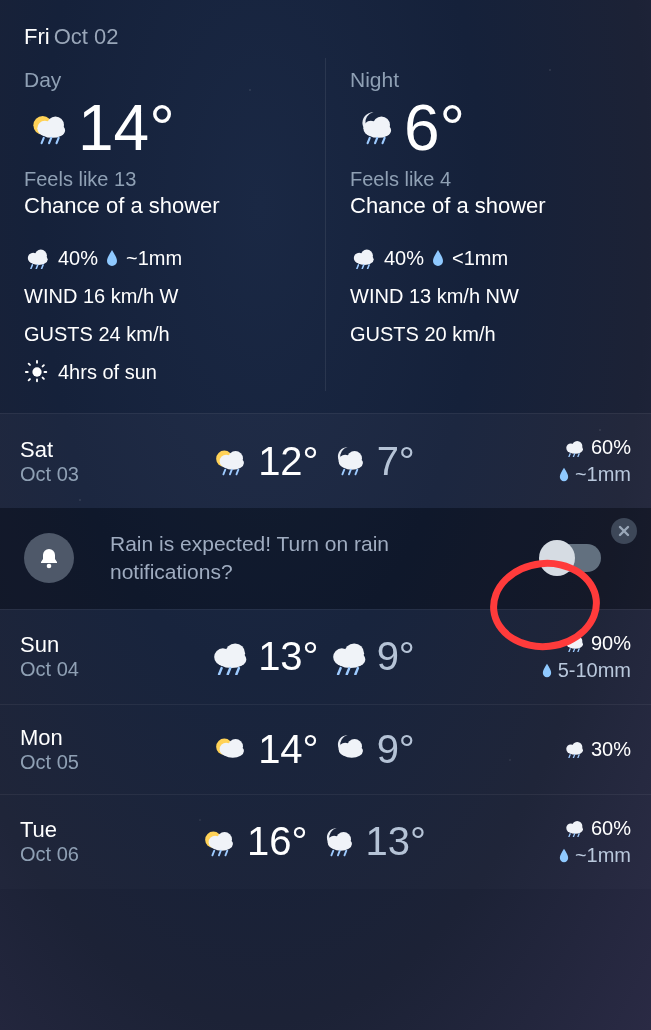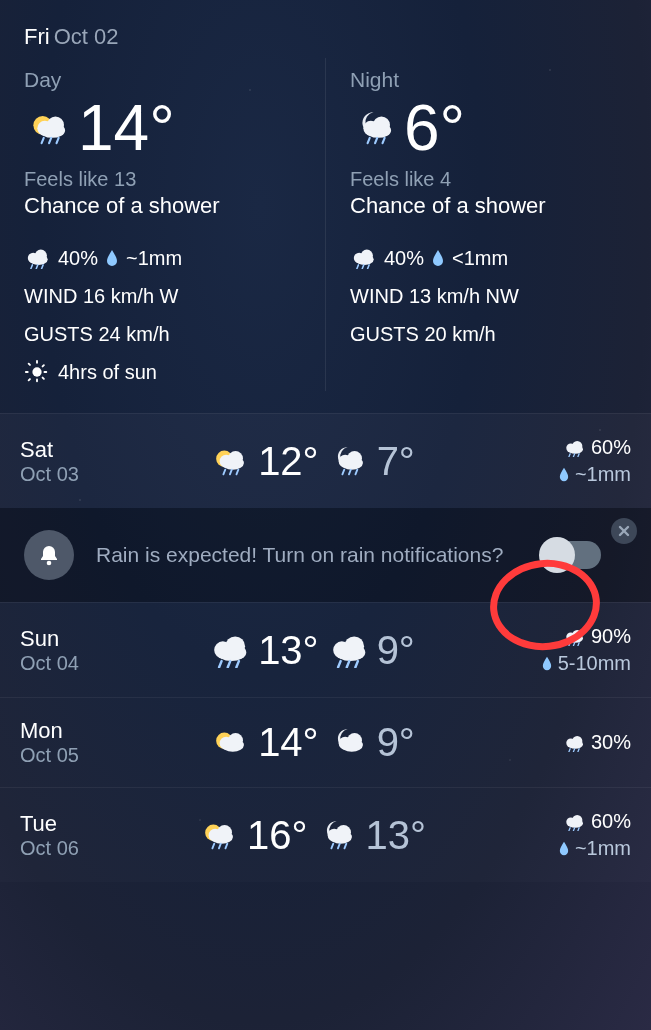--- a/index.html
+++ b/index.html
@@ -24,21 +24,21 @@
   .frow.first{background:rgba(255,255,255,.03)}
   .fdate{width:92px}
   .fdate .d{font-size:22px}
   .fdate .m{font-size:20px;color:#8fa0b4}
   .fmid{flex:1;display:flex;align-items:center;justify-content:center;gap:8px}
   .ft{font-size:40px}
   .ft.lo{color:#b5c3d6}
   .fright{width:120px;text-align:right;font-size:20px;line-height:1.35}
   .fright .top{display:flex;justify-content:flex-end;align-items:center;gap:6px}
   .fright .bot{display:flex;justify-content:flex-end;align-items:center;gap:6px;color:#b9c8dc}
-  .notif{position:relative;display:flex;align-items:center;gap:22px;padding:22px 24px;background:rgba(0,0,0,.25)}
+  .notif{position:relative;display:flex;align-items:center;gap:36px;padding:22px 24px;background:rgba(0,0,0,.25)}
   .bell-wrap{width:50px;height:50px;border-radius:50%;background:#4e5869;display:flex;align-items:center;justify-content:center;flex-shrink:0}
   .notif-text{flex:1;color:#9facc0;font-size:21px;line-height:1.35}
   .toggle{width:60px;height:28px;border-radius:14px;background:#62707f;position:relative;flex-shrink:0;margin-right:26px}
   .toggle .knob{position:absolute;left:-2px;top:-4px;width:36px;height:36px;border-radius:50%;background:#d6dce3}
   .close{position:absolute;top:10px;right:14px;width:26px;height:26px;border-radius:50%;background:#3d4758;display:flex;align-items:center;justify-content:center}
   .annot{position:absolute;width:110px;height:90px;border:7px solid #ff3b3b;border-radius:50%;top:560px;left:490px;transform:rotate(-6deg);pointer-events:none}
   svg{display:block}
 </style>
 </head>
 <body>

